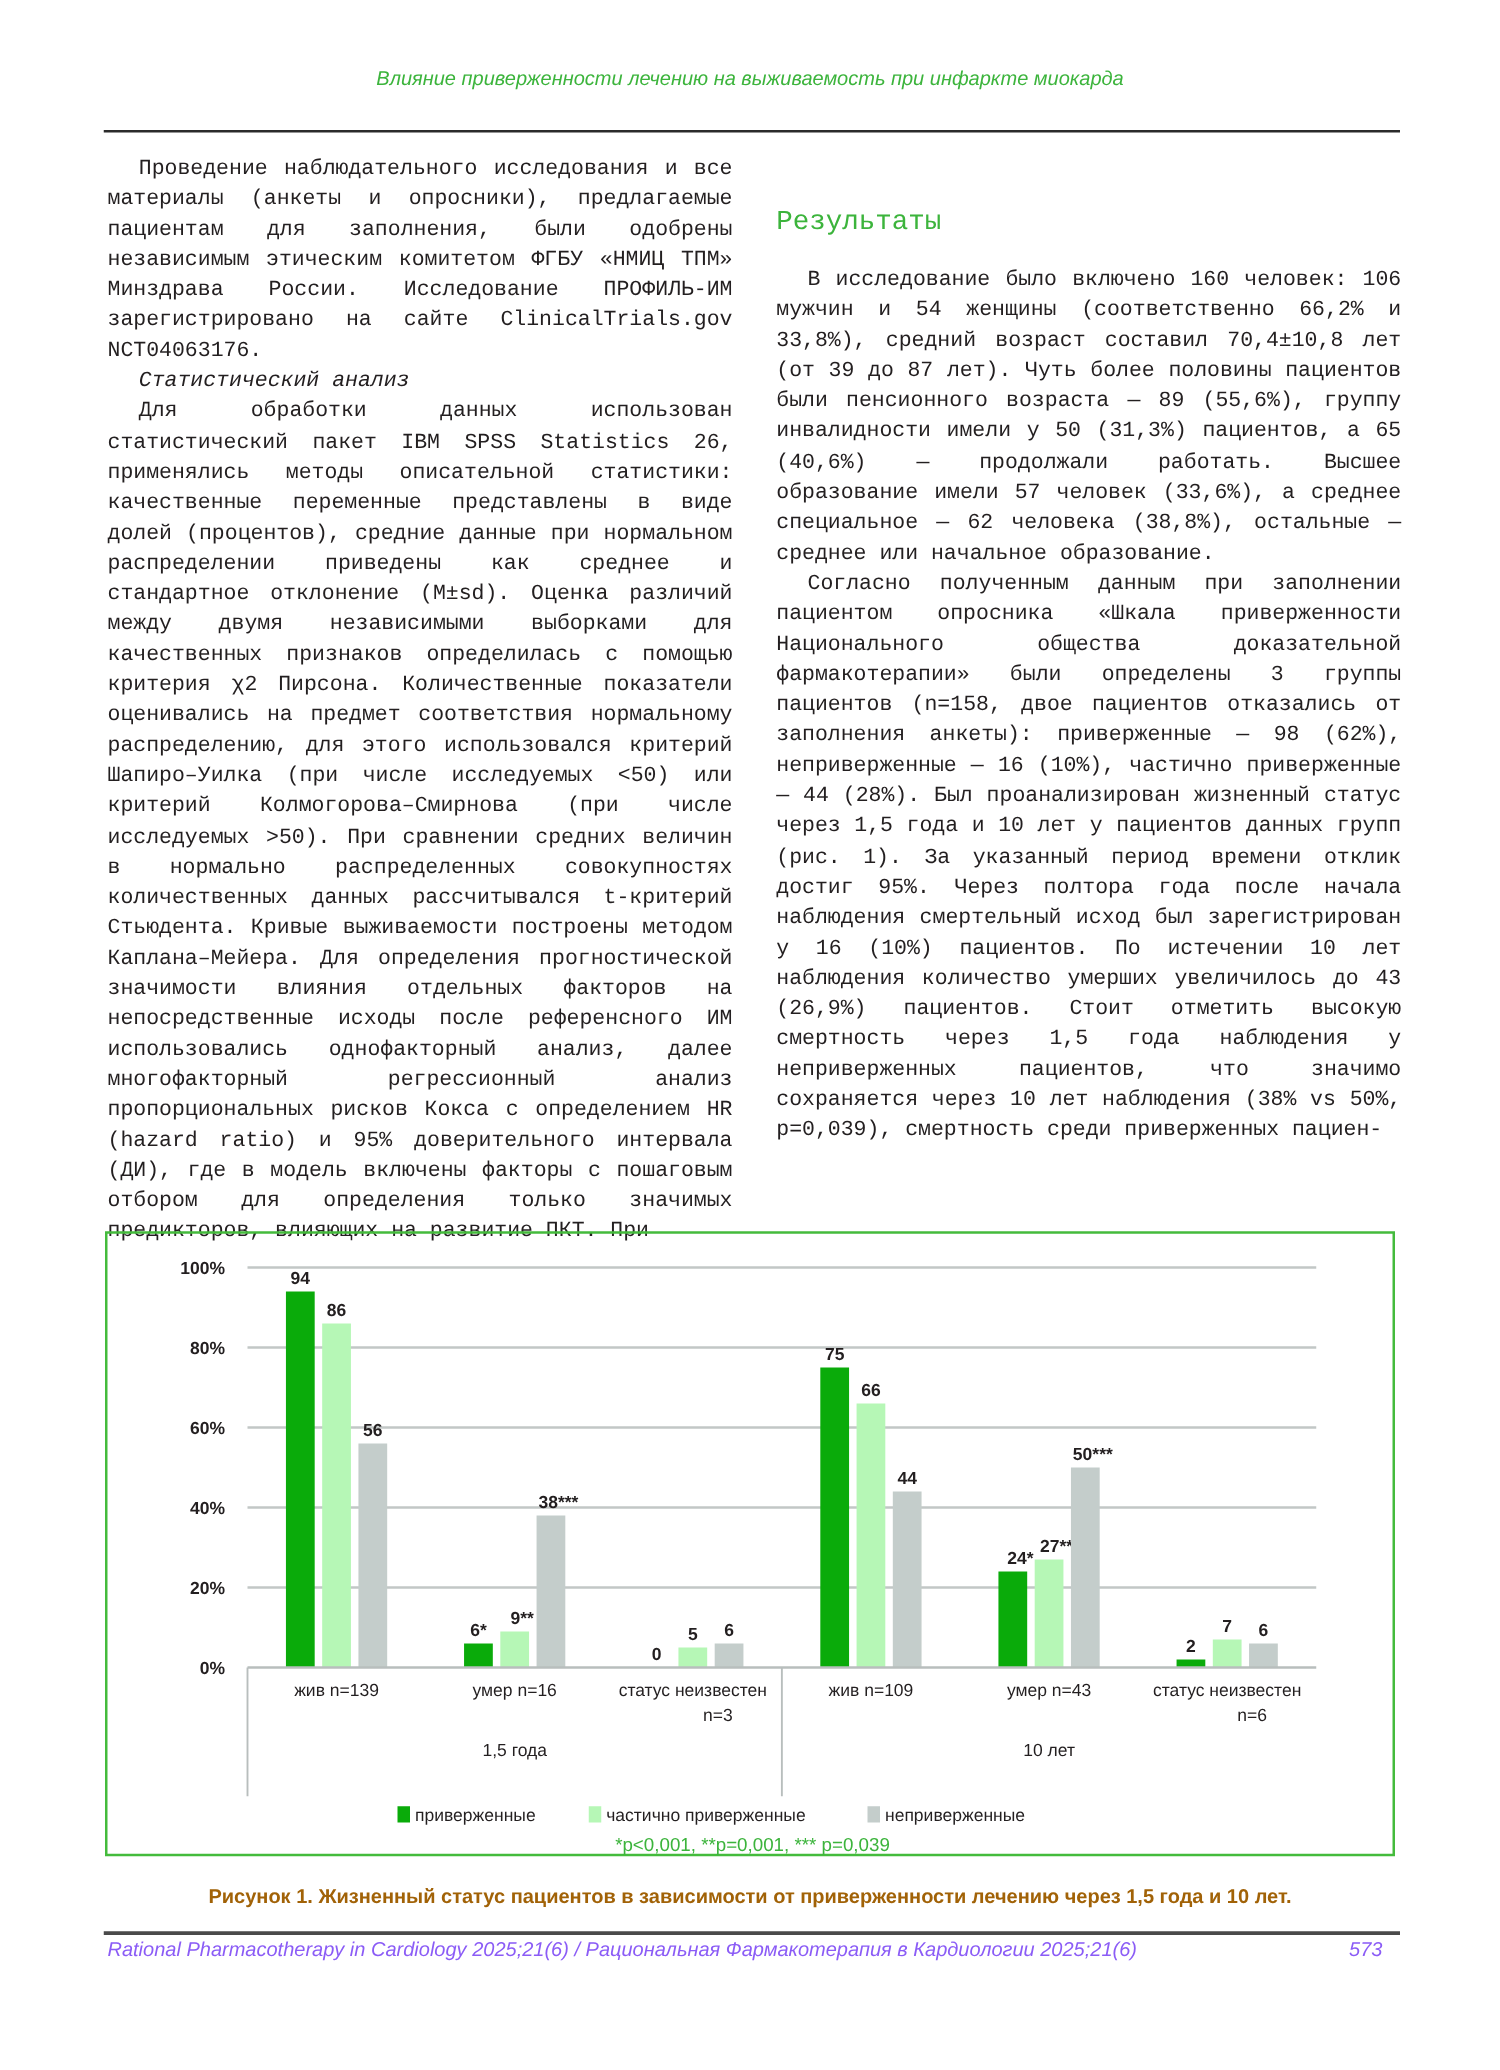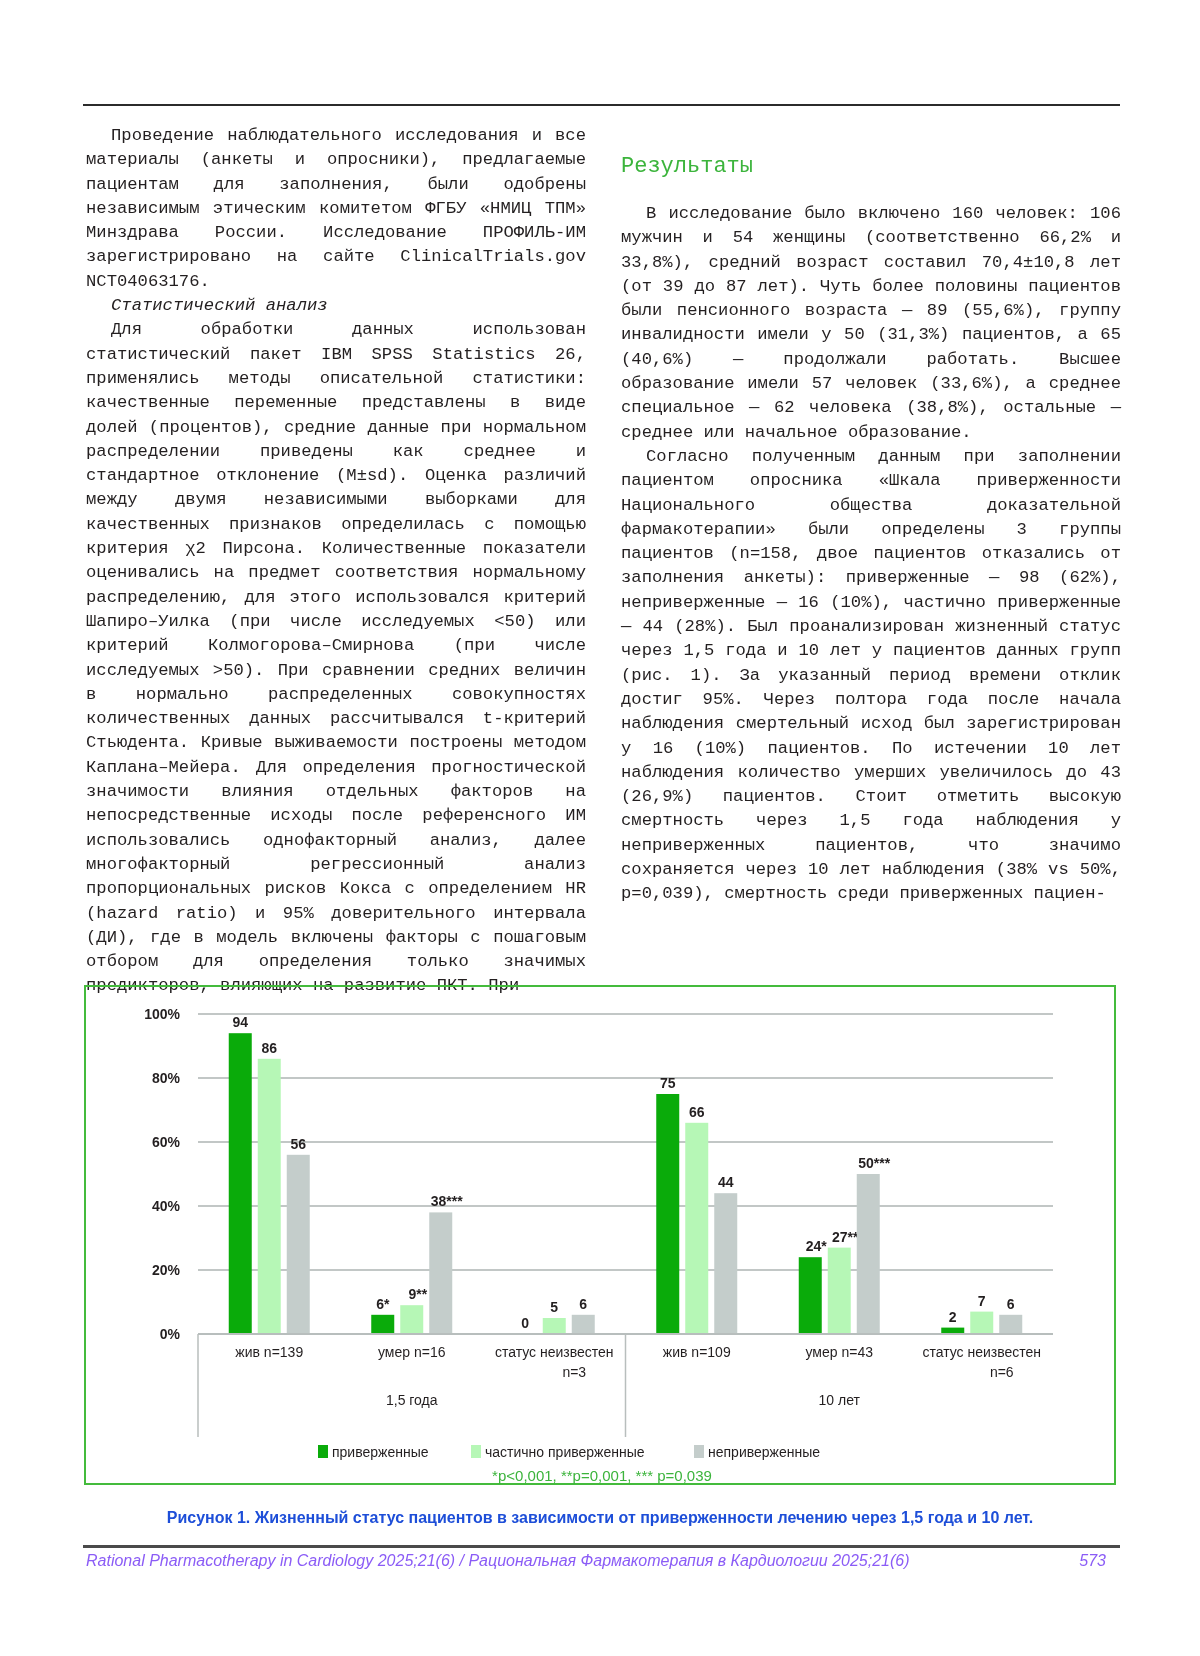--- a/index.html
+++ b/index.html
@@ -7,35 +7,36 @@
          font-family:"Liberation Sans", "DejaVu Sans", sans-serif; color:#231f20; }
   .running-head { position:absolute; left:0; width:1200px; top:52px; text-align:center;
          color:#3cb43c; font-style:italic; font-size:16px; line-height:23px; }
   .head-rule { position:absolute; left:83px; width:1037px; top:104px; height:2px; background:#2b2b2b; }
   .col { position:absolute; top:124px; width:500px; font-size:17.2px; line-height:24.3px; text-align:justify;font-family:Liberation Mono, monospace; }
   .col.left { left:86px; }
   .col.right { left:621px; }
   .col p { margin:0; text-indent:25px; }
   .col p.noindent { text-indent:0; }
   .subhead { font-style:italic; margin:24px 0 0 0; text-indent:25px; }
-  .section-title { color:#3cb43c; font-size:22px; font-weight:normal; margin:28px 0 20px 0; line-height:30px; }
+  .section-title { color:#3cb43c; font-size:22px; font-weight:normal; margin:39px 0 20px 0; line-height:30px; }
   .figure-box { position:absolute; left:84px; top:985px; width:1032px; height:500px;
          border:2.5px solid #44bb3c; box-sizing:border-box; }
   .chart { position:absolute; left:0; top:0; width:1032px; height:500px; }
-  .caption { position:absolute; left:0; width:1200px; top:1509px; text-align:center; color:#1d4ed8;
+  .caption { position:absolute; left:0; width:1200px; top:1509px; text-align:center; color:#a16207;
          font-size:16px; font-weight:bold; }
   .foot-rule { position:absolute; left:83px; width:1037px; top:1545px; height:3px; background:#4a4a4a; }
   .footer { position:absolute; left:86px; width:1032px; top:1552px; font-style:italic; color:#8b5cf6; font-size:16px; }
   .footer .pageno { position:absolute; right:12px; top:0; font-style:italic; }
   svg text { font-family:"Liberation Sans", "DejaVu Sans", sans-serif; }
 </style>
 </head>
 <body>
 
 <div class="running-head">
+  <div>Влияние приверженности лечению на выживаемость при инфаркте миокарда</div>
 </div>
 <div class="head-rule"></div>
 
 <div class="col left">
   <p>Проведение наблюдательного исследования и все материалы (анкеты и опросники), предлагаемые пациентам для заполнения, были одобрены независимым этическим комитетом ФГБУ «НМИЦ ТПМ» Минздрава России. Исследование ПРОФИЛЬ-ИМ зарегистрировано на сайте ClinicalTrials.gov NCT04063176.</p>
   <p class="subhead">Статистический анализ</p>
   <p>Для обработки данных использован статистический пакет IBM SPSS Statistics 26, применялись методы описательной статистики: качественные переменные представлены в виде долей (процентов), средние данные при нормальном распределении приведены как среднее и стандартное отклонение (M±sd). Оценка различий между двумя независимыми выборками для качественных признаков определилась с помощью критерия χ2 Пирсона. Количественные показатели оценивались на предмет соответствия нормальному распределению, для этого использовался критерий Шапиро–Уилка (при числе исследуемых &lt;50) или критерий Колмогорова–Смирнова (при числе исследуемых &gt;50). При сравнении средних величин в нормально распределенных совокупностях количественных данных рассчитывался t-критерий Стьюдента. Кривые выживаемости построены методом Каплана–Мейера. Для определения прогностической значимости влияния отдельных факторов на непосредственные исходы после референсного ИМ использовались однофакторный анализ, далее многофакторный регрессионный анализ пропорциональных рисков Кокса с определением HR (hazard ratio) и 95% доверительного интервала (ДИ), где в модель включены факторы с пошаговым отбором для определения только значимых предикторов, влияющих на развитие ПКТ. При</p>
 </div>
 
 <div class="col right">

